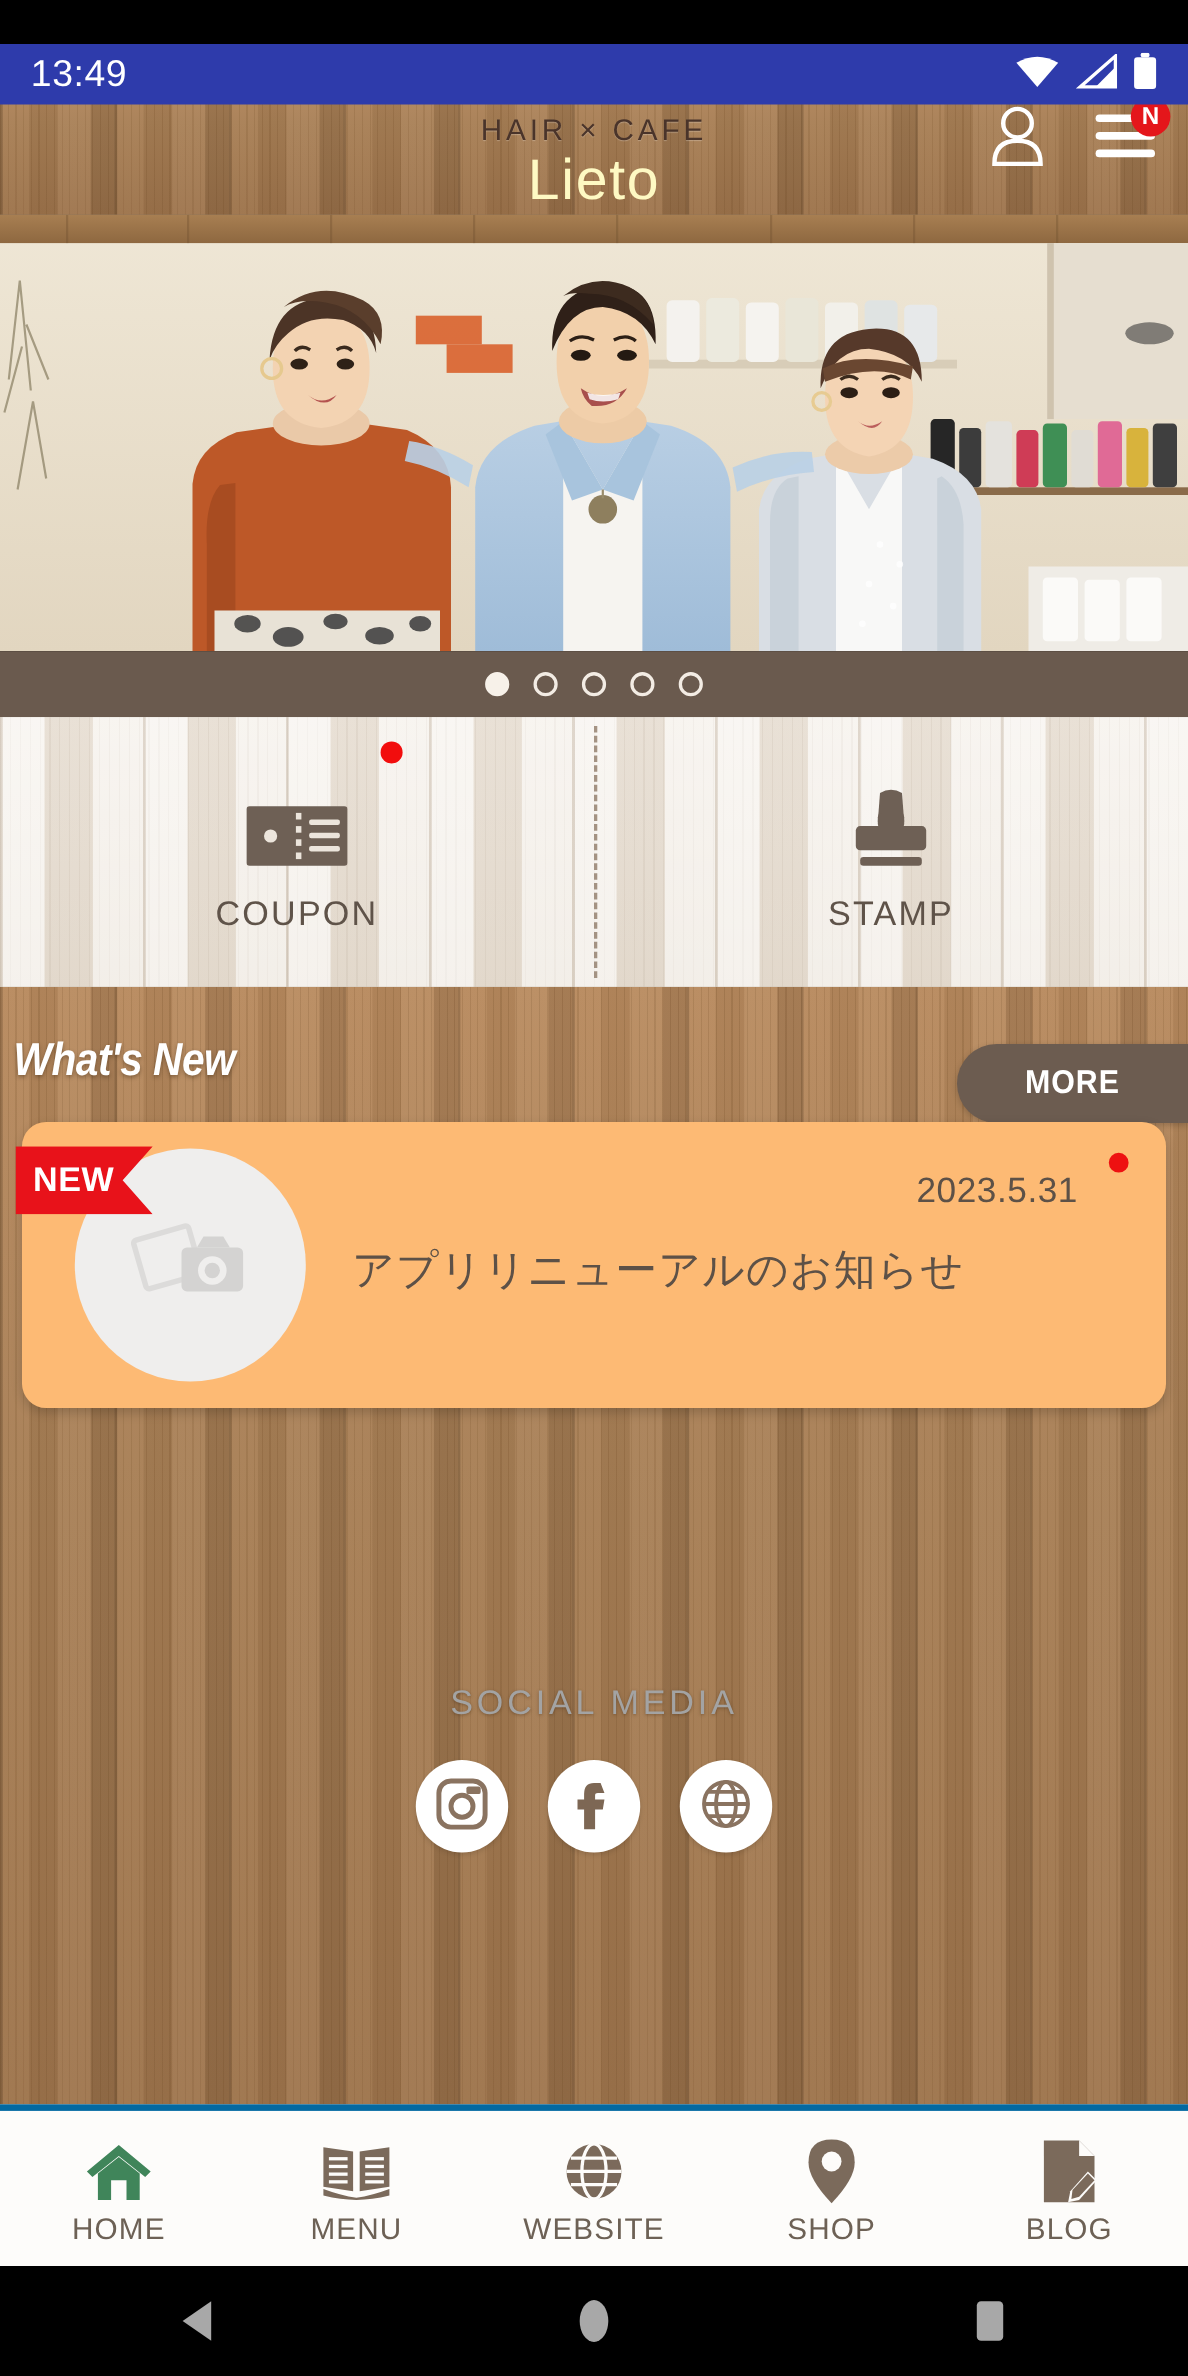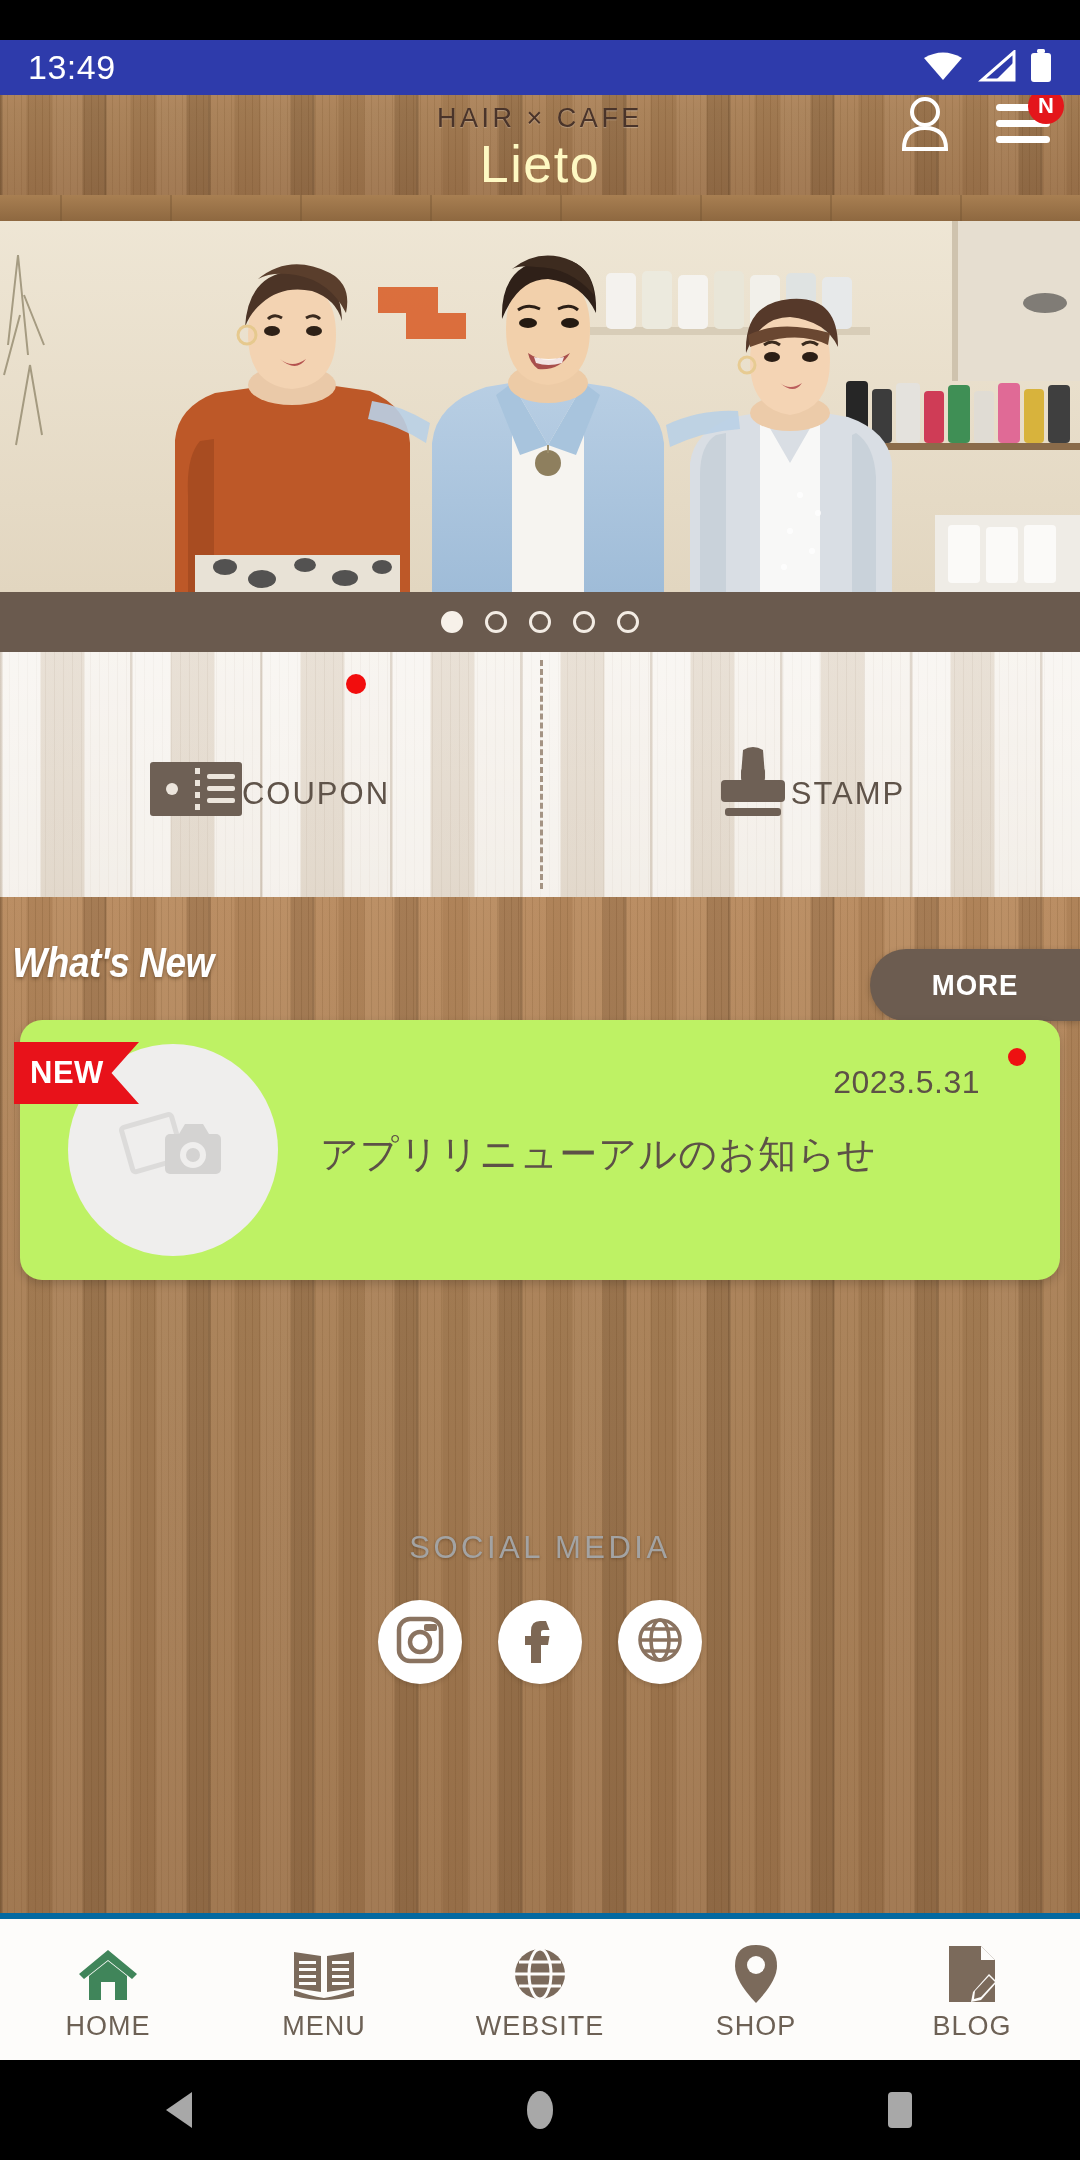--- a/index.html
+++ b/index.html
@@ -91,21 +91,21 @@
   .dot { width:22px; height:22px; border-radius:50%;
          border:3px solid #f3ece4; box-sizing:border-box; }
   .dot.on { background:#f7f1e9; border-color:#f7f1e9; }
 
   
   .quick {
     position:absolute; top:652px; left:0; width:1080px; height:245px;
     display:flex; z-index:10;
   }
   .qitem {
-    position:relative; flex:1; display:flex; 
+    position:relative; flex:1; display:flex; flex-direction:column;
     align-items:center; justify-content:center; padding-top:16px;
   }
   .qitem + .qitem::before {
     content:""; position:absolute; left:0; top:8px; bottom:8px; width:0;
     border-left:3px dashed #a49383;
   }
   .qicon { height:74px; display:flex; align-items:flex-end; justify-content:center; }
   .qlabel { margin-top:22px; font-size:31px; color:#5f5349; letter-spacing:2px; }
   .qdot {
     position:absolute; width:20px; height:20px; border-radius:50%;
@@ -131,21 +131,21 @@
     background:#6c5c50; border-radius:40px 0 0 40px;
     display:flex; align-items:center; justify-content:center;
     box-shadow:0 2px 6px rgba(0,0,0,0.2);
   }
   .more-btn span {
     color:#fff; font-size:30px; font-weight:bold; letter-spacing:1px;
     transform:scaleX(0.92);
   }
   .news-card {
     position:absolute; top:123px; left:20px; width:1040px; height:260px;
-    background:#bef264; border-radius:22px; box-shadow:0 4px 10px rgba(0,0,0,0.18);
+    background:#fdba74; border-radius:22px; box-shadow:0 4px 10px rgba(0,0,0,0.18);
     overflow:visible;
   }
   .ribbon {
     position:absolute; top:22px; left:-6px; width:125px; height:62px;
     background:#e8121a; z-index:5;
     clip-path:polygon(0 0, 100% 0, 78% 50%, 100% 100%, 0 100%);
     display:flex; align-items:center; justify-content:flex-start;
     padding-left:16px;
   }
   .ribbon span { color:#fff; font-size:31px; font-weight:bold; letter-spacing:0.5px; }

